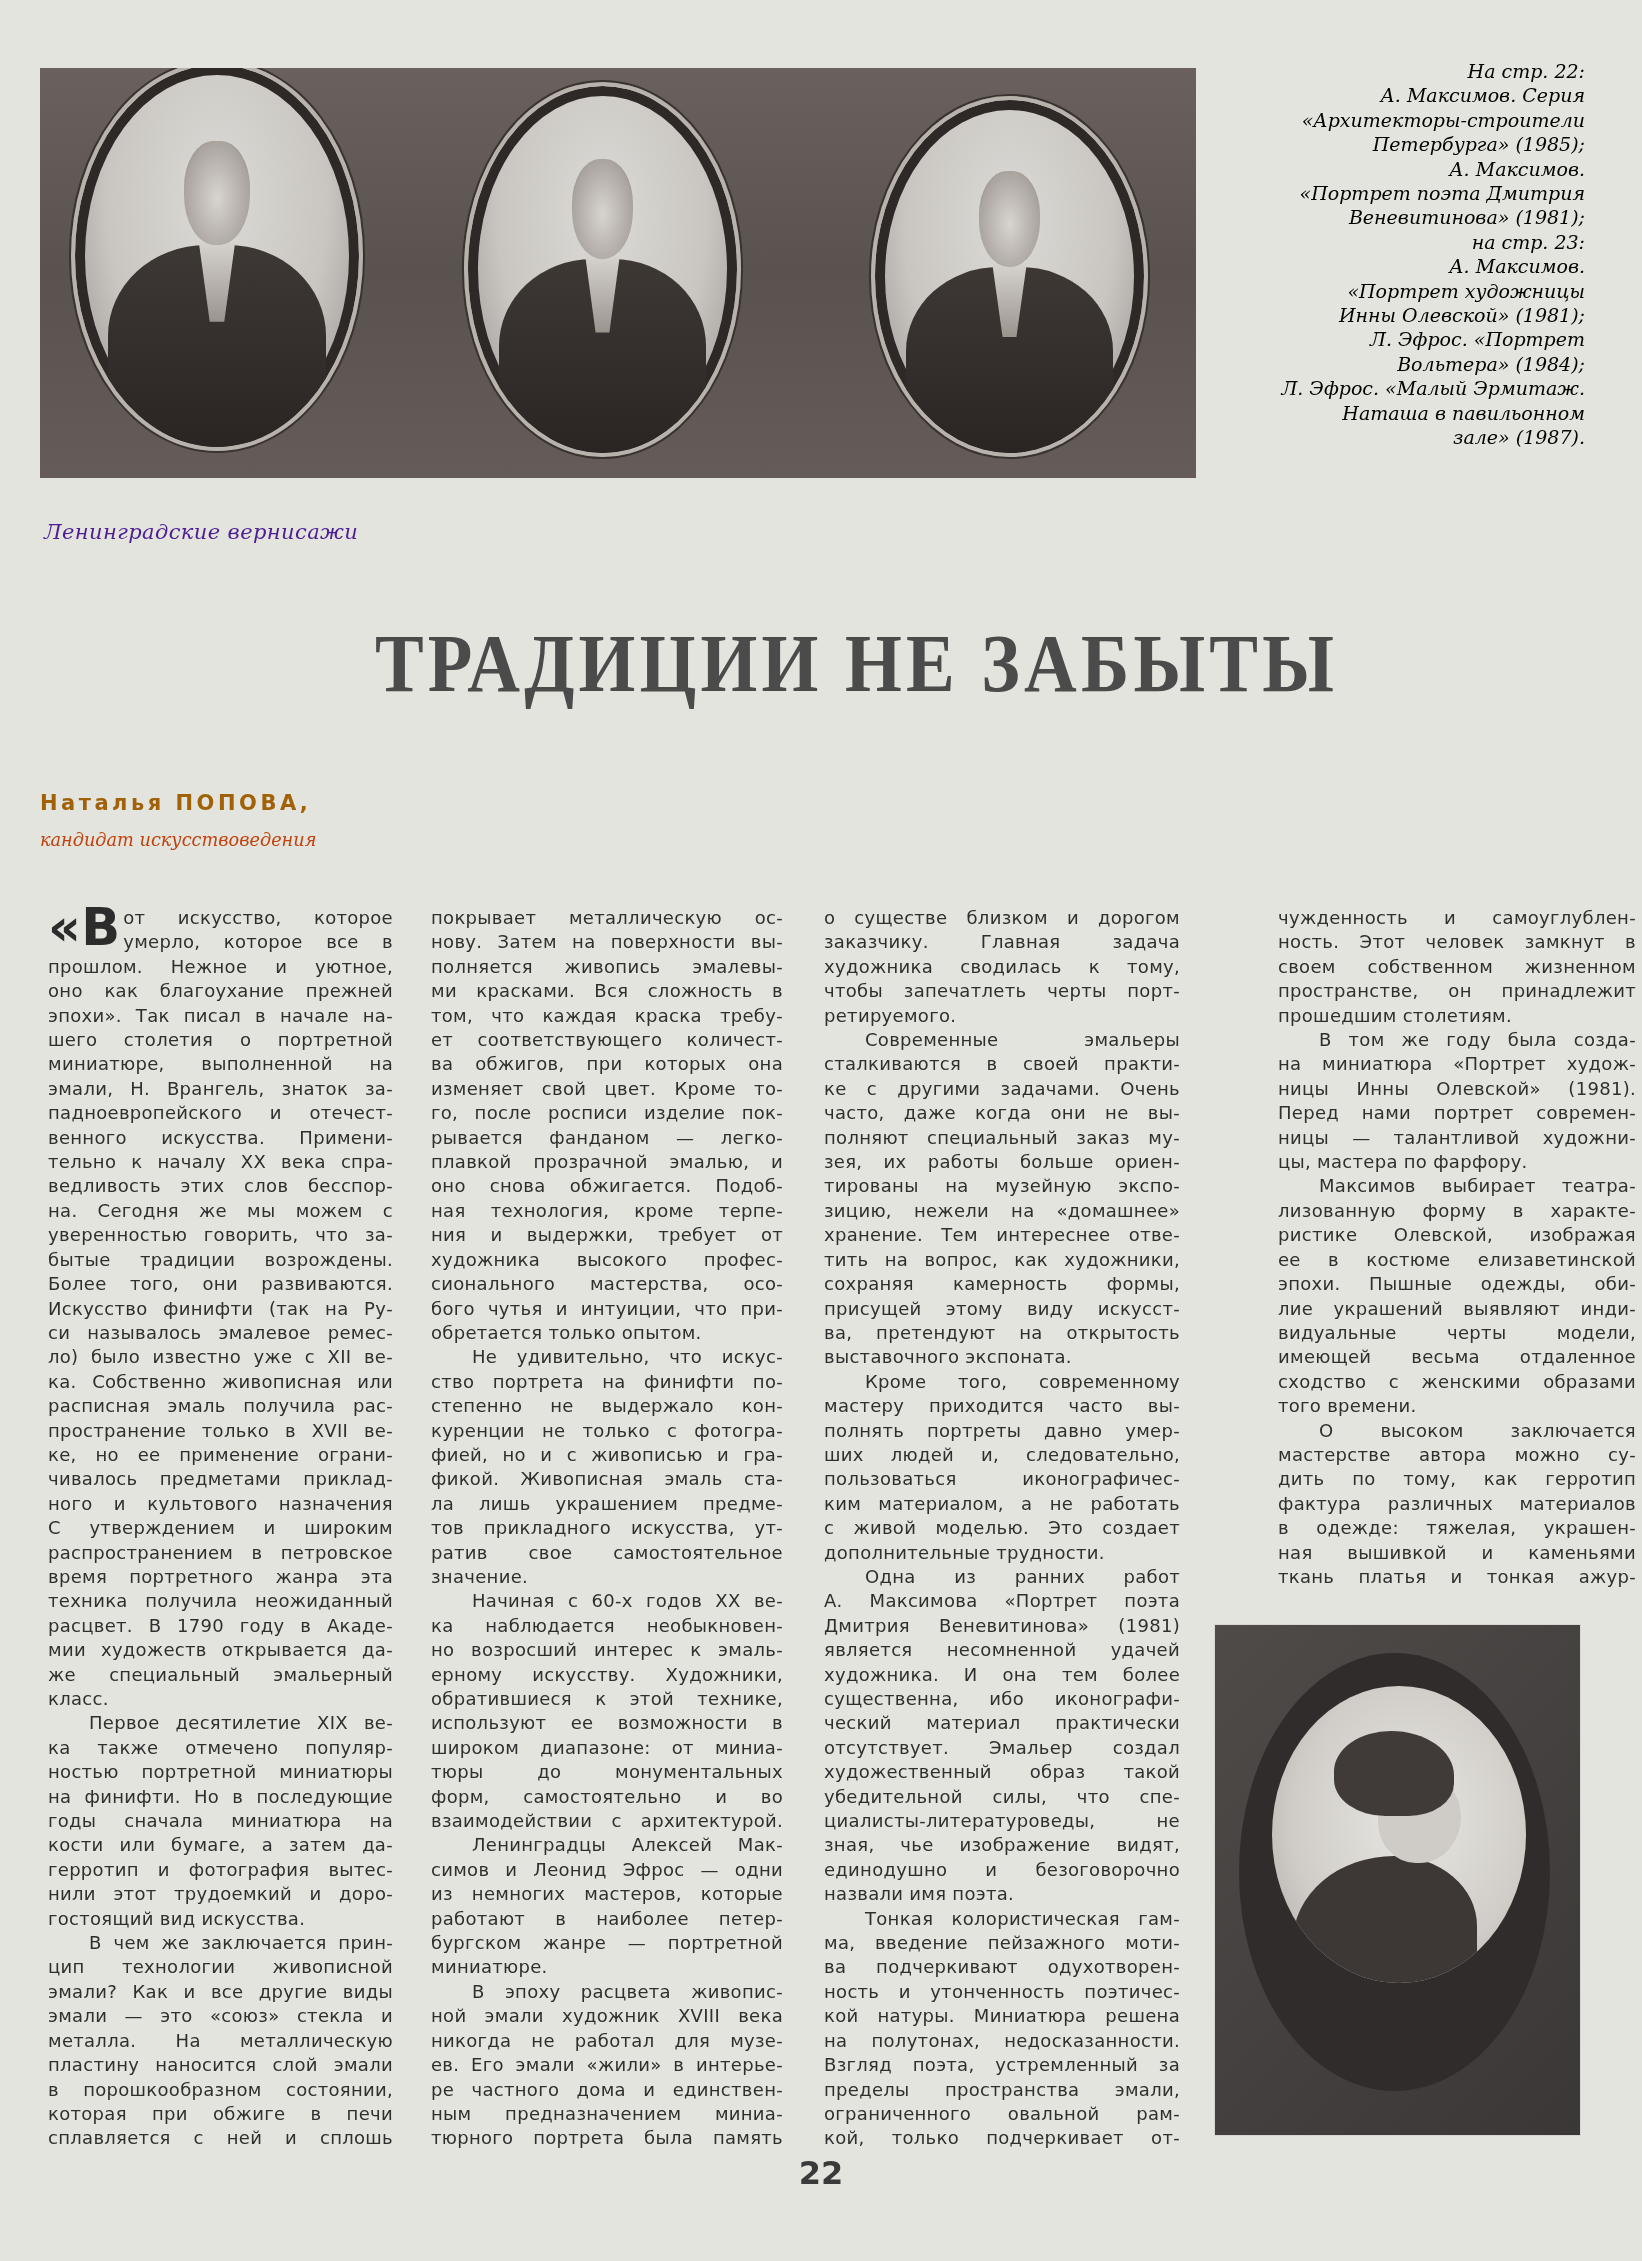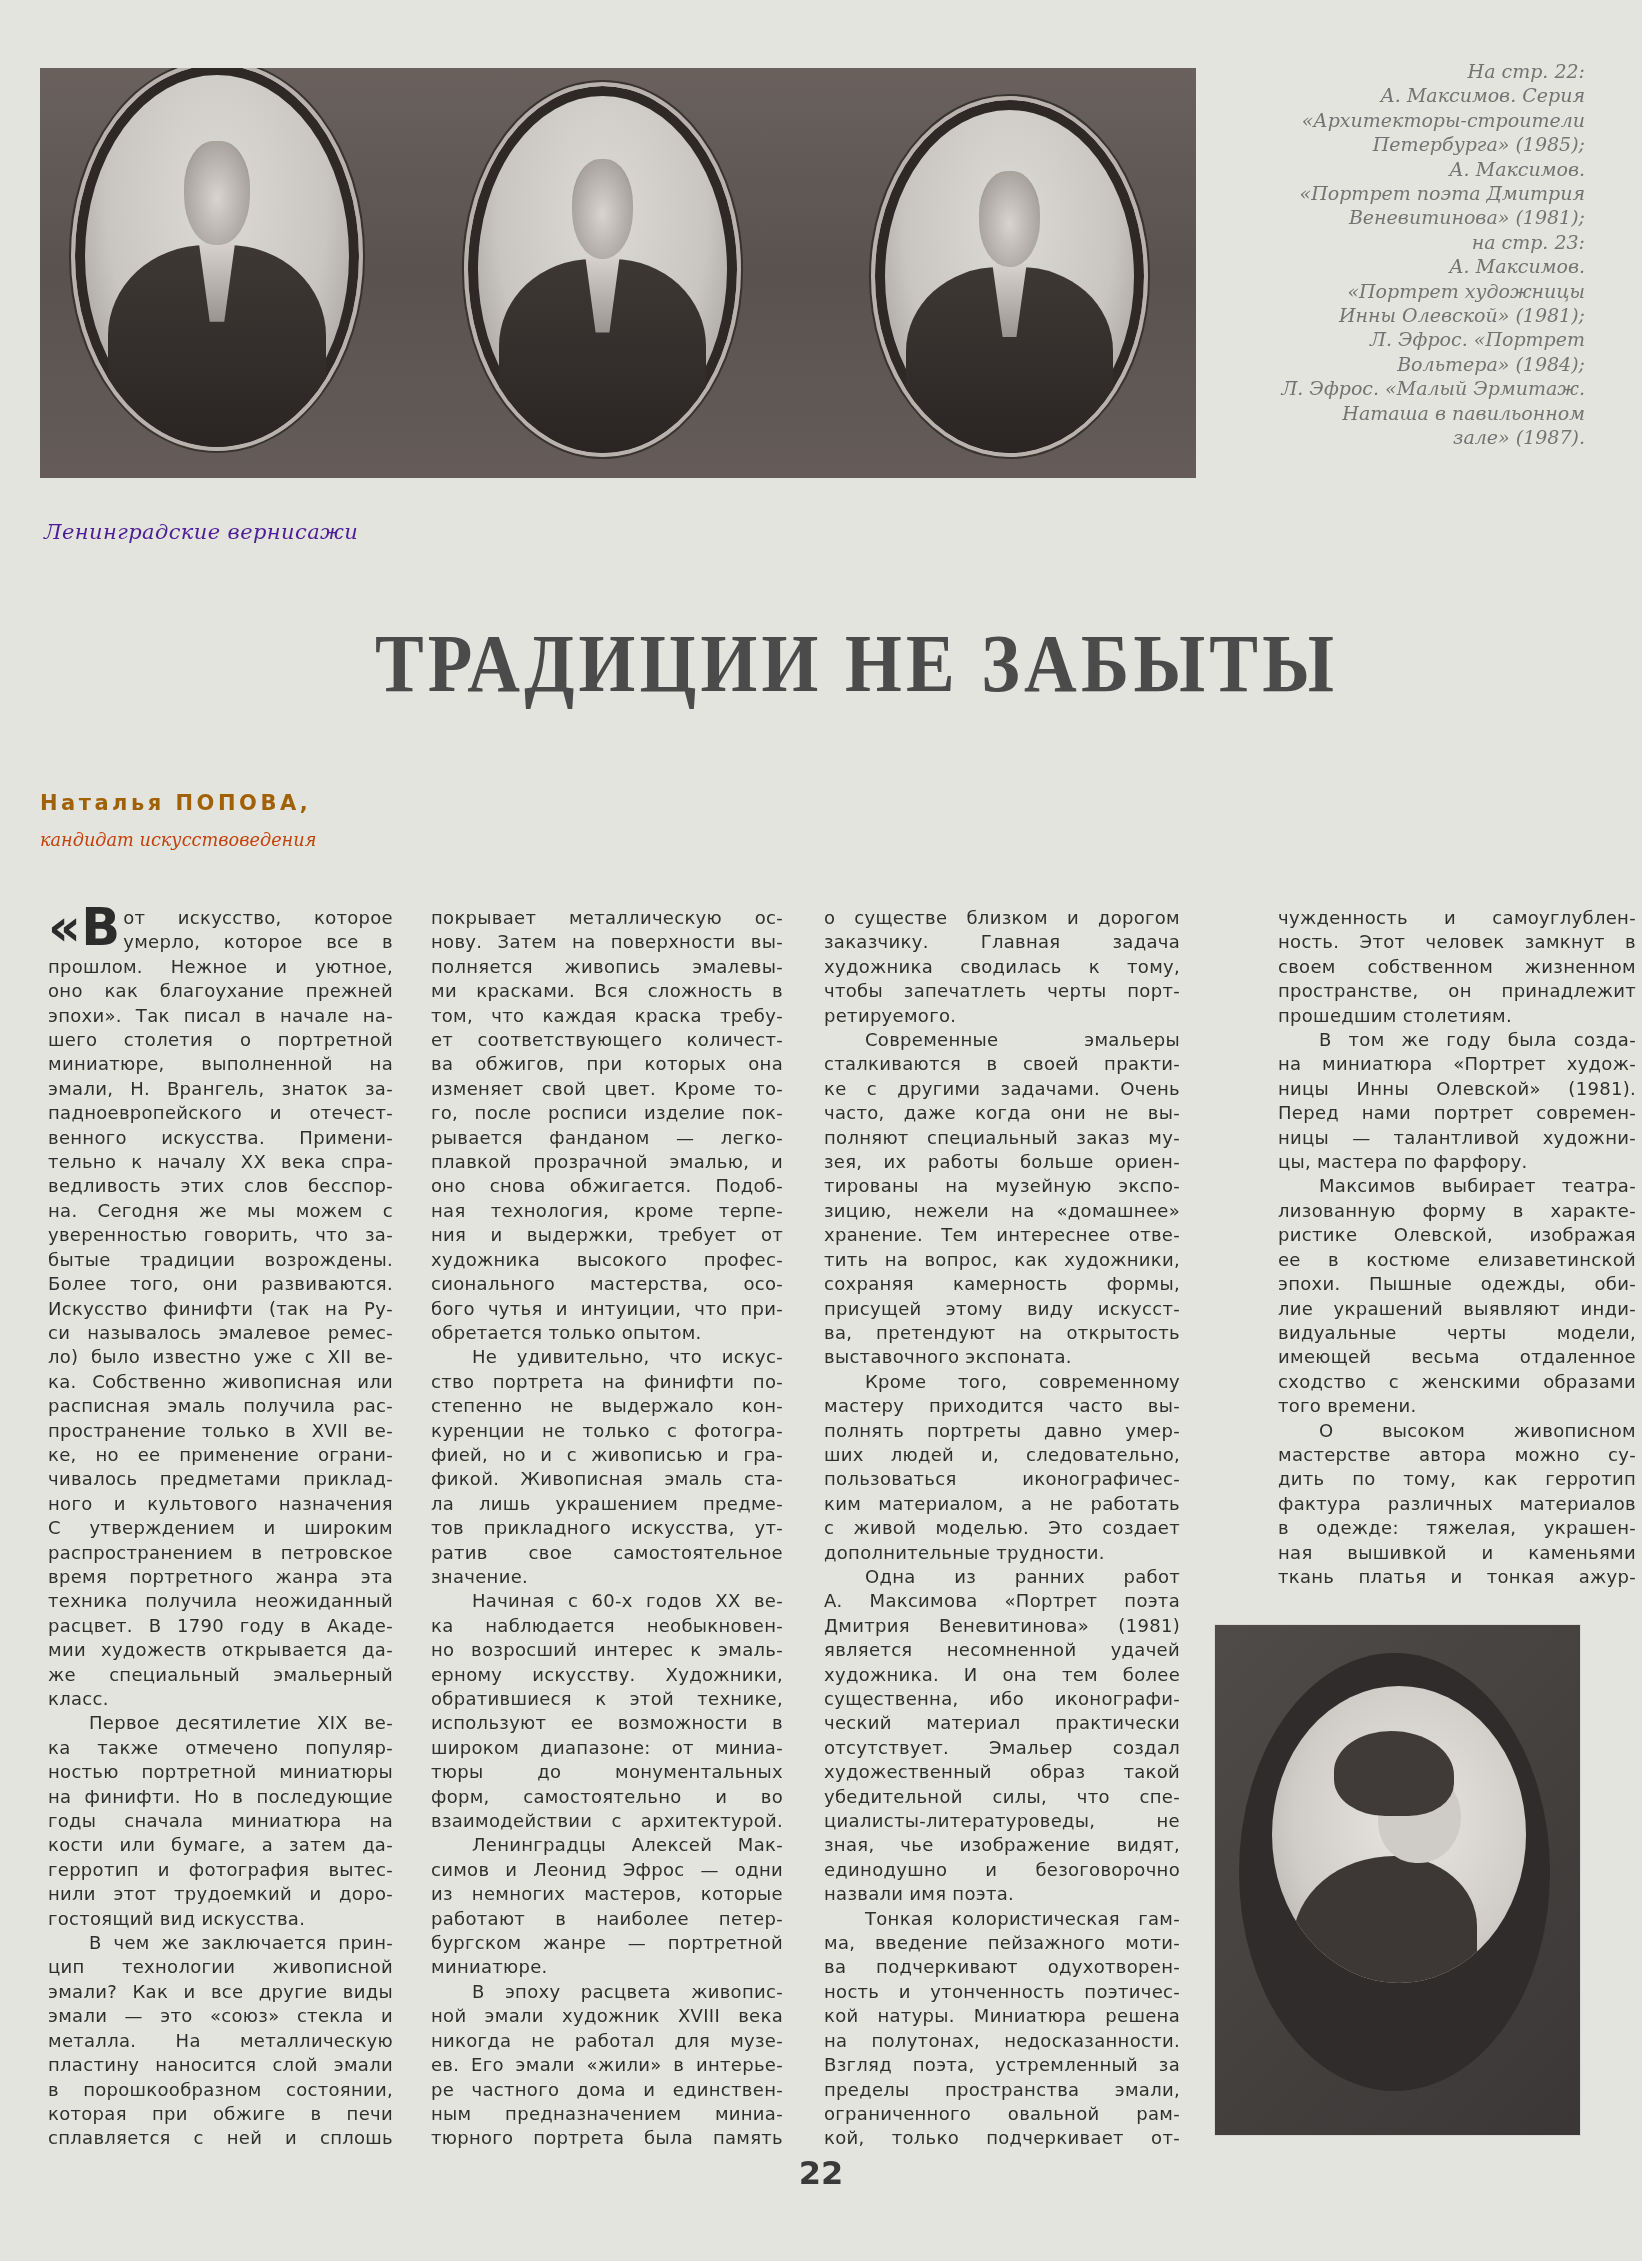--- a/index.html
+++ b/index.html
@@ -37,21 +37,21 @@
   }
   .frame .collar {
     position: absolute; left: 40%; width: 20%; top: 33%; height: 26%;
     background: linear-gradient(180deg, #d6d2cd, #9a948f);
     clip-path: polygon(0 0, 100% 0, 70% 100%, 30% 100%);
   }
   .captions {
     position: absolute; left: 1201px; top: 59px; width: 384px;
     text-align: right;
     font-family: "DejaVu Serif", serif; font-style: italic;
-    font-size: 19px; line-height: 24.4px; color: #737373;
+    font-size: 19px; line-height: 24.4px; color: #000000;
   }
   .captions div { white-space: nowrap; }
   .rubric {
     position: absolute; left: 44px; top: 520px;
     font-family: "DejaVu Serif", serif; font-style: italic;
     font-size: 21px; color: #4c1d95; letter-spacing: 0.4px;
   }
   .title {
     position: absolute; left: 0; right: 0; top: 622px;
     text-align: center; padding-left: 71px;
@@ -351,21 +351,21 @@
     <span class="ln indent">Максимов выбирает театра-</span>
     <span class="ln">лизованную форму в характе-</span>
     <span class="ln">ристике Олевской, изображая</span>
     <span class="ln">ее в костюме елизаветинской</span>
     <span class="ln">эпохи. Пышные одежды, оби-</span>
     <span class="ln">лие украшений выявляют инди-</span>
     <span class="ln">видуальные черты модели,</span>
     <span class="ln">имеющей весьма отдаленное</span>
     <span class="ln">сходство с женскими образами</span>
     <span class="ln last">того времени.</span>
-    <span class="ln indent">О высоком живописном</span>
+    <span class="ln indent">О высоком заключается</span>
     <span class="ln">мастерстве автора можно су-</span>
     <span class="ln">дить по тому, как герротип</span>
     <span class="ln">фактура различных материалов</span>
     <span class="ln">в одежде: тяжелая, украшен-</span>
     <span class="ln">ная вышивкой и каменьями</span>
     <span class="ln">ткань платья и тонкая ажур-</span>
   </div>
 
 <div class="poet-photo">
   <div class="poet-oval"></div>

